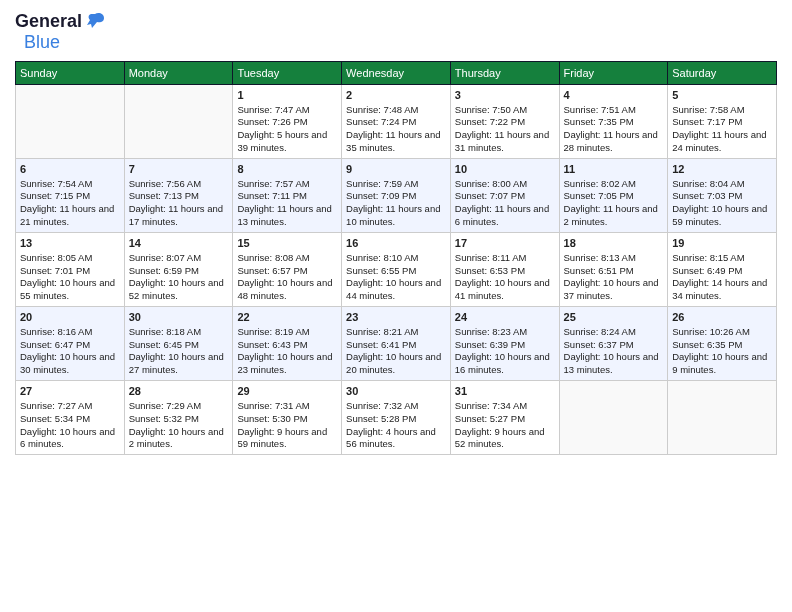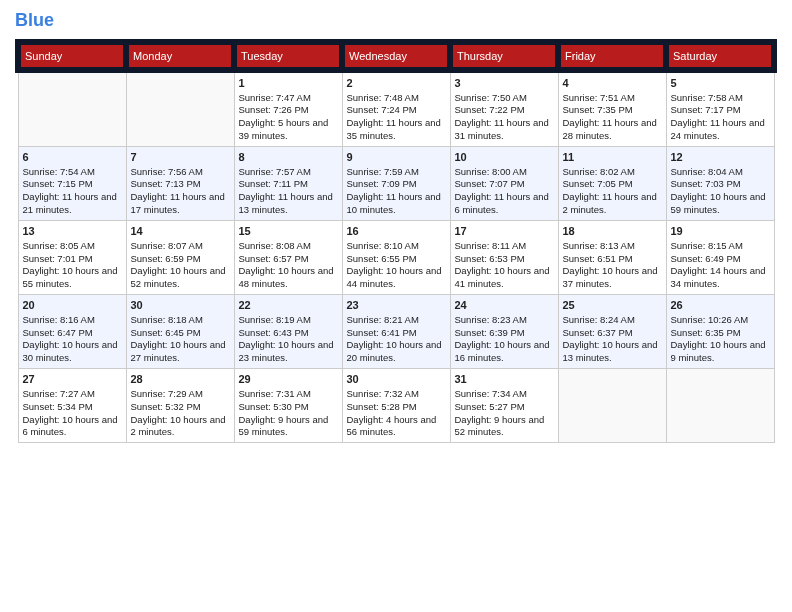--- a/index.html
+++ b/index.html
@@ -36,27 +36,27 @@
     .location {
       font-size: 14px;
       color: #444;
     }
     .calendar {
       width: 100%;
       border-collapse: collapse;
       font-size: 10px;
     }
     .calendar th {
-      background: #b91c1c;
+      background: #15803d;
       color: #fff;
       padding: 5px 4px;
       text-align: left;
       font-size: 11px;
       font-weight: normal;
-      border: 6px solid #0f172a;
+      border: 1px solid #0f172a;
     }
     .calendar td {
       vertical-align: top;
       padding: 3px 4px;
       border: 1px solid #ccc;
       width: calc(100% / 7);
       min-height: 75px;
       background: #fff;
       font-size: 9.5px;
       color: #222;
@@ -80,21 +80,27 @@
     .row-even td { background: #eef2fc; }
     .row-odd td { background: #ffffff; }
   </style>
 </head>
 <body>
 
 <div class="page">
   <div class="header">
     <div class="logo">
       <div style="line-height:1.15;">
-        <div style="font-size:18px;font-weight:bold;color:#3a80e0;">Blue</div>
+        <div style="font-size:18px;font-weight:bold;color:#1a1a2e;display:flex;align-items:center;gap:2px;">
+          <span style="color:#1a1a2e;">General</span>
+          <svg width="22" height="22" viewBox="0 0 22 22">
+            <path d="M11 4 C14 2, 20 3, 20 8 C20 12, 16 13, 13 12 L8 18 L7 14 L3 15 L6 10 C4 8, 4 5, 7 4 Z" fill="#3a80e0"></path>
+          </svg>
+        </div>
+        <div style="font-size:18px;font-weight:normal;color:#3a80e0;margin-left:9px;">Blue</div>
       </div>
     </div>
     <div class="title-block">
       <div class="month-title"></div>
       <div class="location"></div>
     </div>
   </div>
 
   <table class="calendar">
     <thead>

